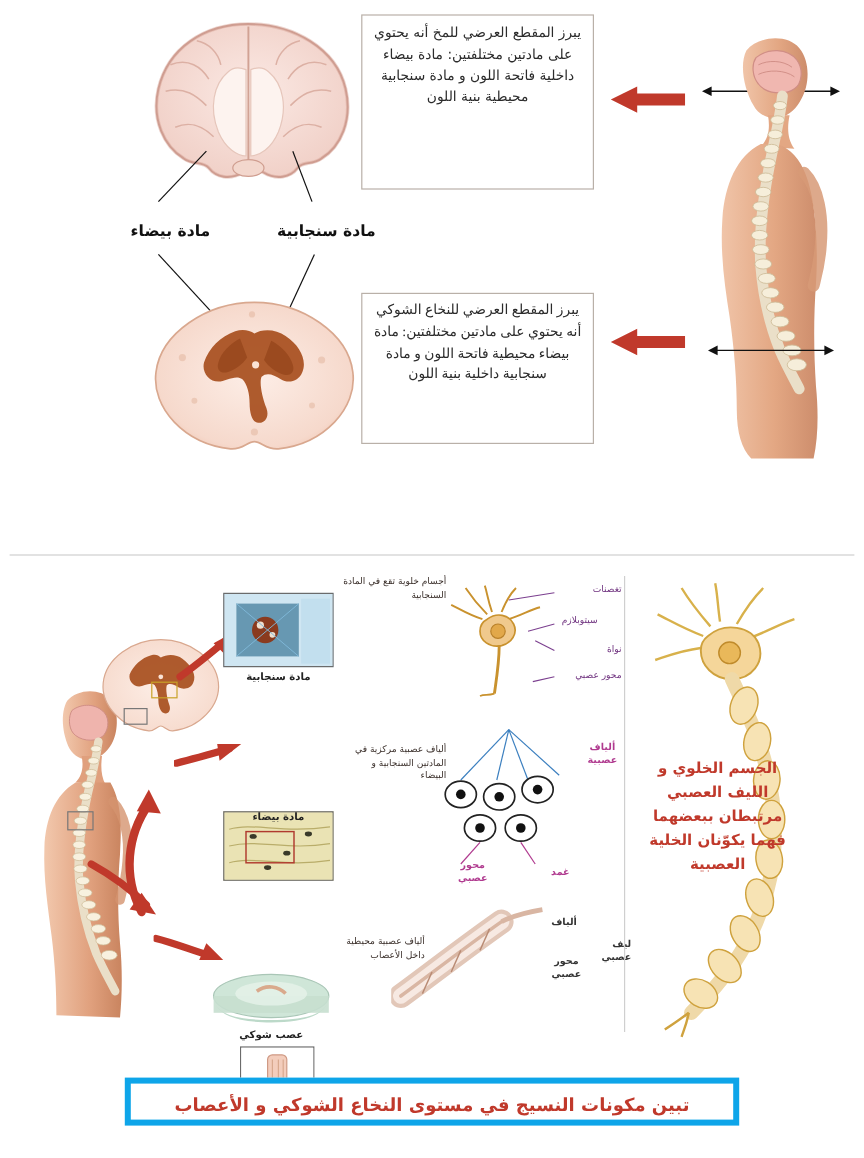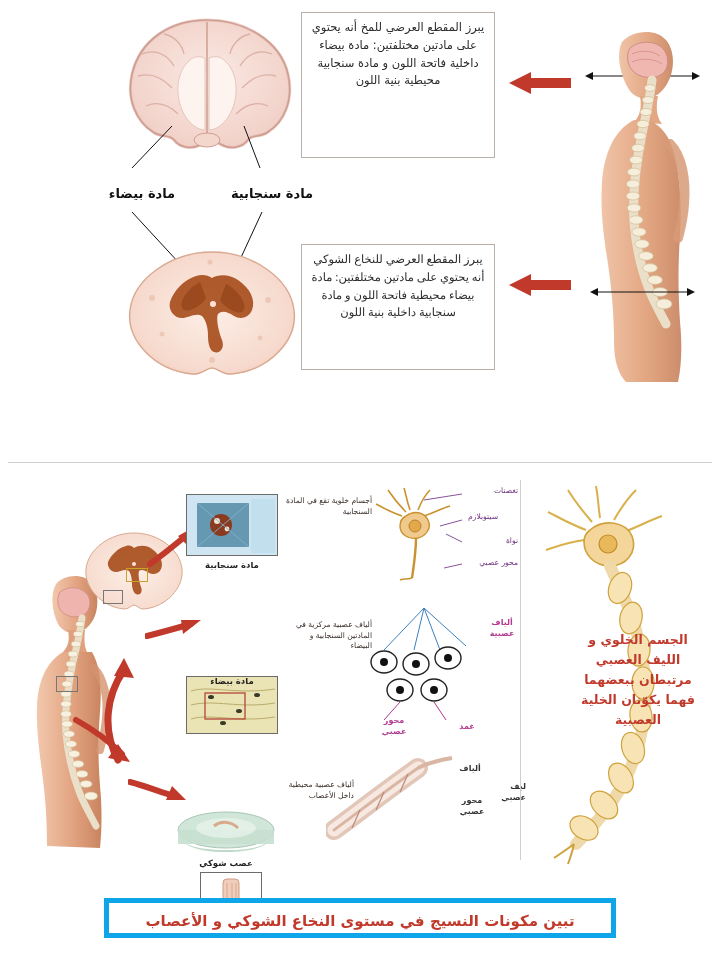--- a/index.html
+++ b/index.html
@@ -440,21 +440,21 @@
       <path d="M12 40 C12 54 28 62 60 62 C92 62 108 54 108 40 L108 40 C108 54 92 60 60 60 C28 60 12 54 12 40 Z" fill="#bcd9c9"></path>
       <rect x="12" y="40" width="96" height="14" fill="#c6dfcf" opacity="0.9"></rect>
       <ellipse cx="60" cy="38" rx="30" ry="10" fill="#e6f2ea" opacity="0.8"></ellipse>
       <path d="M48 36 C56 30 66 32 72 38" stroke="#d9a98c" stroke-width="3" fill="none"></path>
     </svg>
   </div>
   <div class="abs smalllbl rtl" style="left:170px; top:858px; width:112px; font-weight:bold;">
     <span>عصب شوكي</span>
   </div>
 
-  <div class="abs tinytxt rtl" style="left:286px; top:496px; width:86px;">
+  <div class="abs tinytxt rtl" style="left:286px; top:480px; width:86px;">
     <span>أجسام خلوية تقع في المادة السنجابية</span>
   </div>
   <div class="abs tinytxt rtl" style="left:286px; top:620px; width:86px;">
     <span>ألياف عصبية مركزية في المادتين السنجابية و البيضاء</span>
   </div>
   <div class="abs tinytxt rtl" style="left:272px; top:780px; width:82px;">
     <span>ألياف عصبية محيطية داخل الأعصاب</span>
   </div>
 
   <div class="abs" style="left:366px; top:486px; width:110px; height:96px;">
@@ -576,21 +576,21 @@
         <ellipse cx="105" cy="270" rx="11" ry="16" transform="rotate(-18 105 270)"></ellipse>
         <ellipse cx="93" cy="300" rx="11" ry="16" transform="rotate(-30 93 300)"></ellipse>
         <ellipse cx="76" cy="327" rx="11" ry="16" transform="rotate(-44 76 327)"></ellipse>
         <ellipse cx="56" cy="350" rx="11" ry="15" transform="rotate(-58 56 350)"></ellipse>
       </g>
       <path d="M46 366 C38 372 32 376 26 380" stroke="#cfa23e" stroke-width="2" fill="none"></path>
       <path d="M46 366 C44 376 42 380 40 386" stroke="#cfa23e" stroke-width="2" fill="none"></path>
     </svg>
   </div>
 
-  <div class="abs bigred rtl" style="left:534px; top:630px; width:128px;margin-left:40px;">
+  <div class="abs bigred rtl" style="left:534px; top:630px; width:128px;">
     <span>الجسم الخلوي و الليف العصبي مرتبطان ببعضهما فهما يكوّنان الخلية العصبية</span>
   </div>
 
   <div class="abs title-band rtl" style="left:104px; top:898px; width:512px; height:40px;">
     <span>تبين مكونات النسيج في مستوى النخاع الشوكي و الأعصاب</span>
   </div>
 
 </div>
 
 </body></html>

